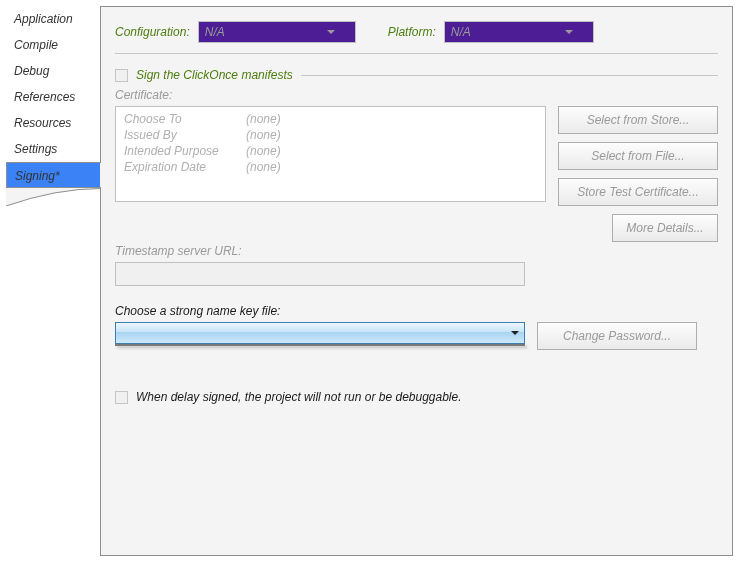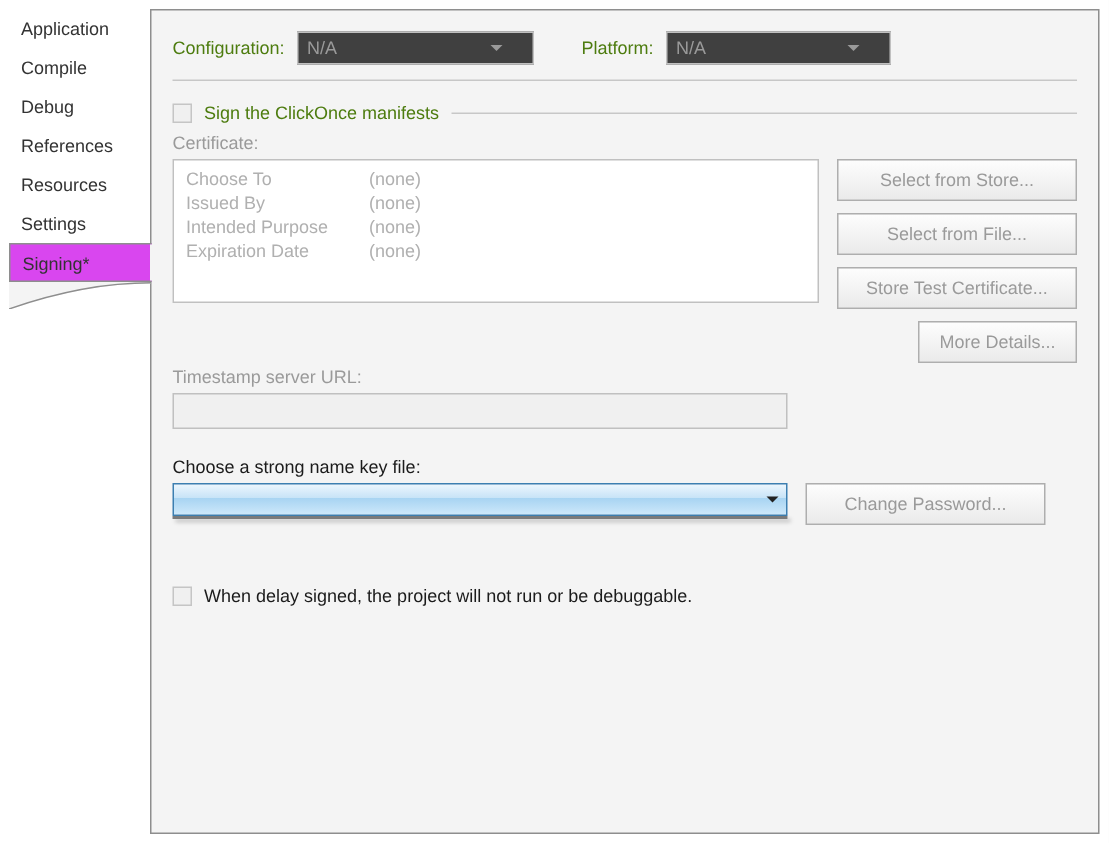--- a/index.html
+++ b/index.html
@@ -12,20 +12,21 @@
     width: 739px;
     height: 562px;
     overflow: hidden;
   }
   .page {
     width: 739px;
     height: 562px;
     padding: 6px;
     background: #fff;
     position: relative;
+    font-style: italic;
   }
   .frame {
     position: relative;
     width: 100%;
     height: 100%;
   }
   .content-panel {
     position: absolute;
     top: 0;
     left: 94px;
@@ -45,21 +46,21 @@
   .tab {
     height: 26px;
     line-height: 26px;
     padding: 0 8px;
     color: #333;
     cursor: default;
   }
   .tab.active {
     border: 1px solid #8e8e8e;
     border-right: none;
-    background: #d946ef;
+    background: #3b82f6;
     position: relative;
   }
   .tab.active::after {
     content: "";
     position: absolute;
     top: 0;
     bottom: 0;
     right: -1px;
     width: 2px;
     background: #f4f4f4;
@@ -71,21 +72,21 @@
   .toprow {
     display: flex;
     align-items: center;
     gap: 8px;
     white-space: nowrap;
   }
   .label-dis { color: #4d7c0f; }
   .select-dis {
     height: 22px;
     border: 1px solid #c0c0c0;
-    background: #404040;
+    background: #4c1d95;
     display: flex;
     align-items: center;
     justify-content: space-between;
     padding: 0 20px 0 6px;
     color: #9a9a9a;
   }
   .select-dis .arrow {
     width: 0; height: 0;
     border-left: 4px solid transparent;
     border-right: 4px solid transparent;

